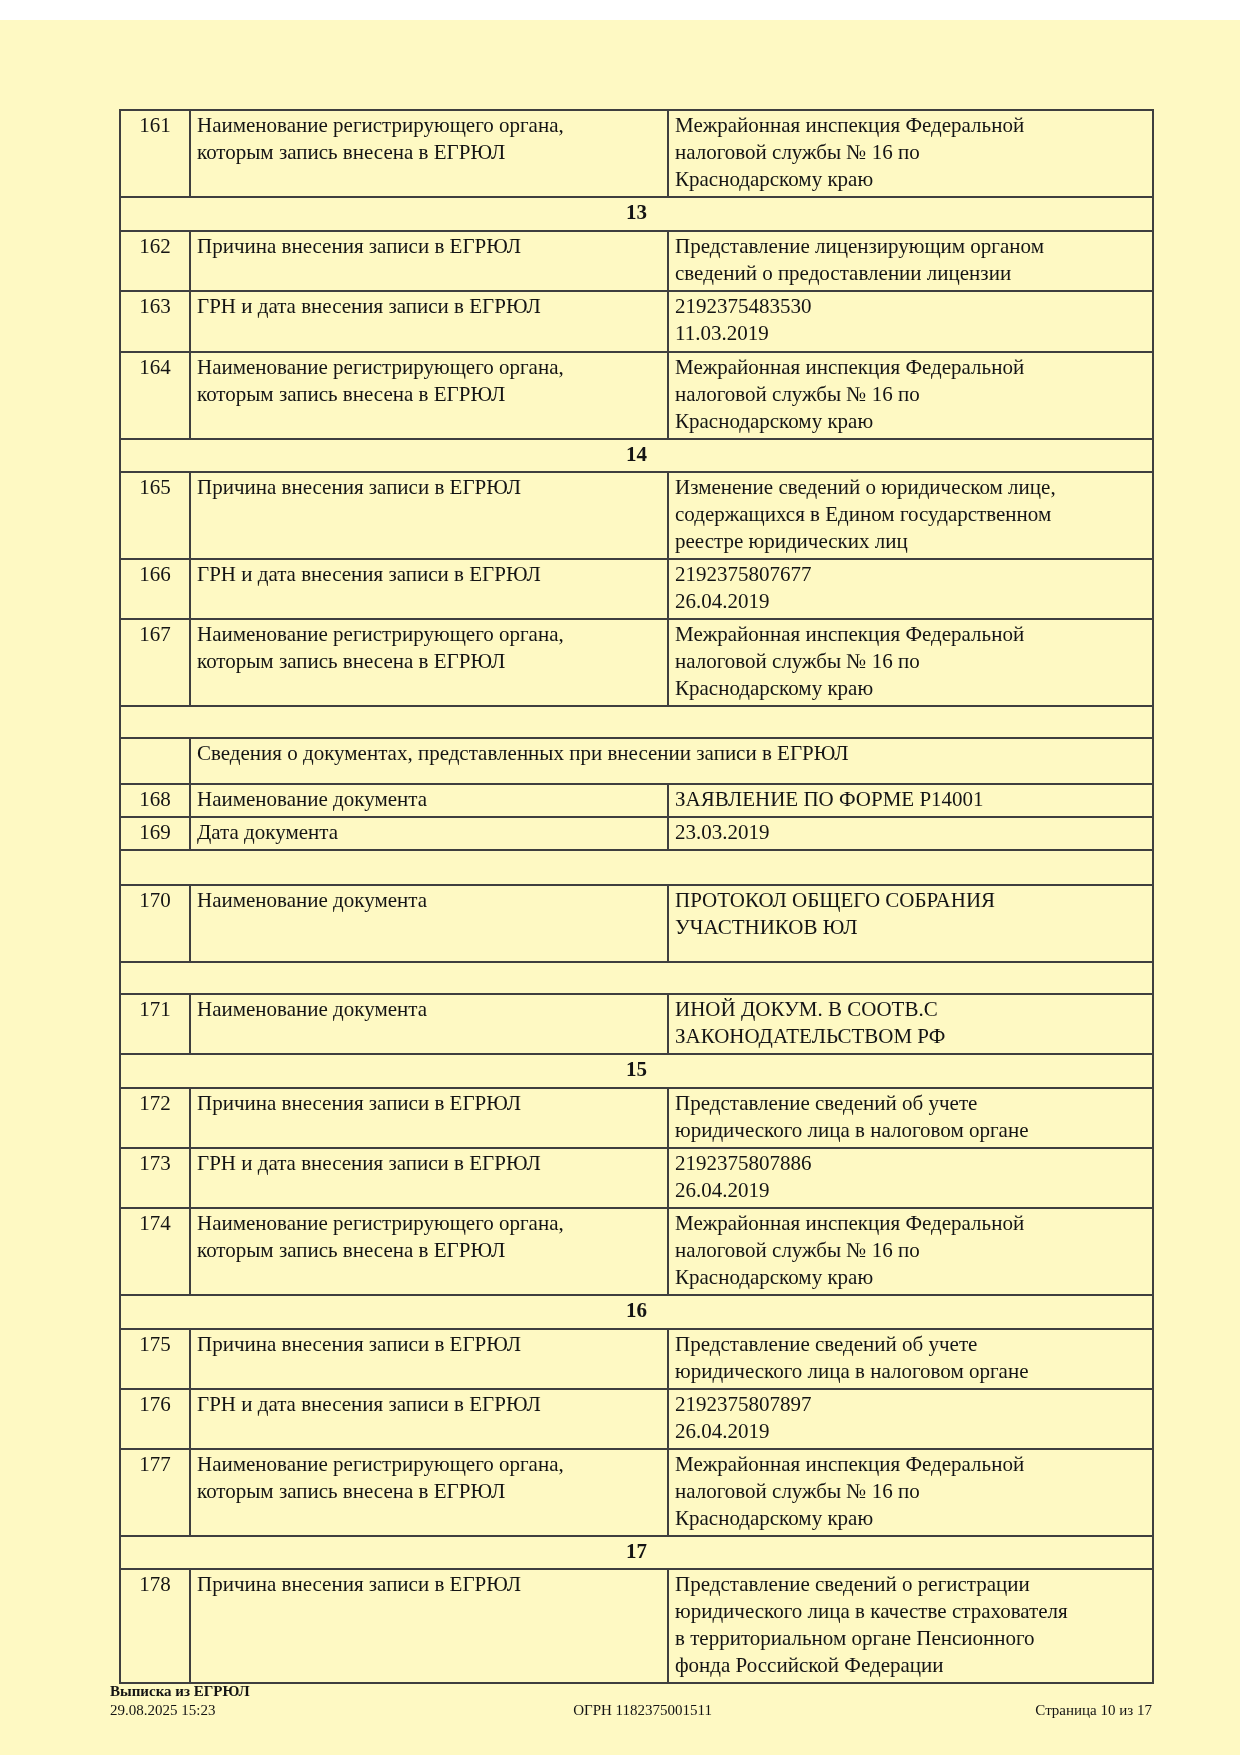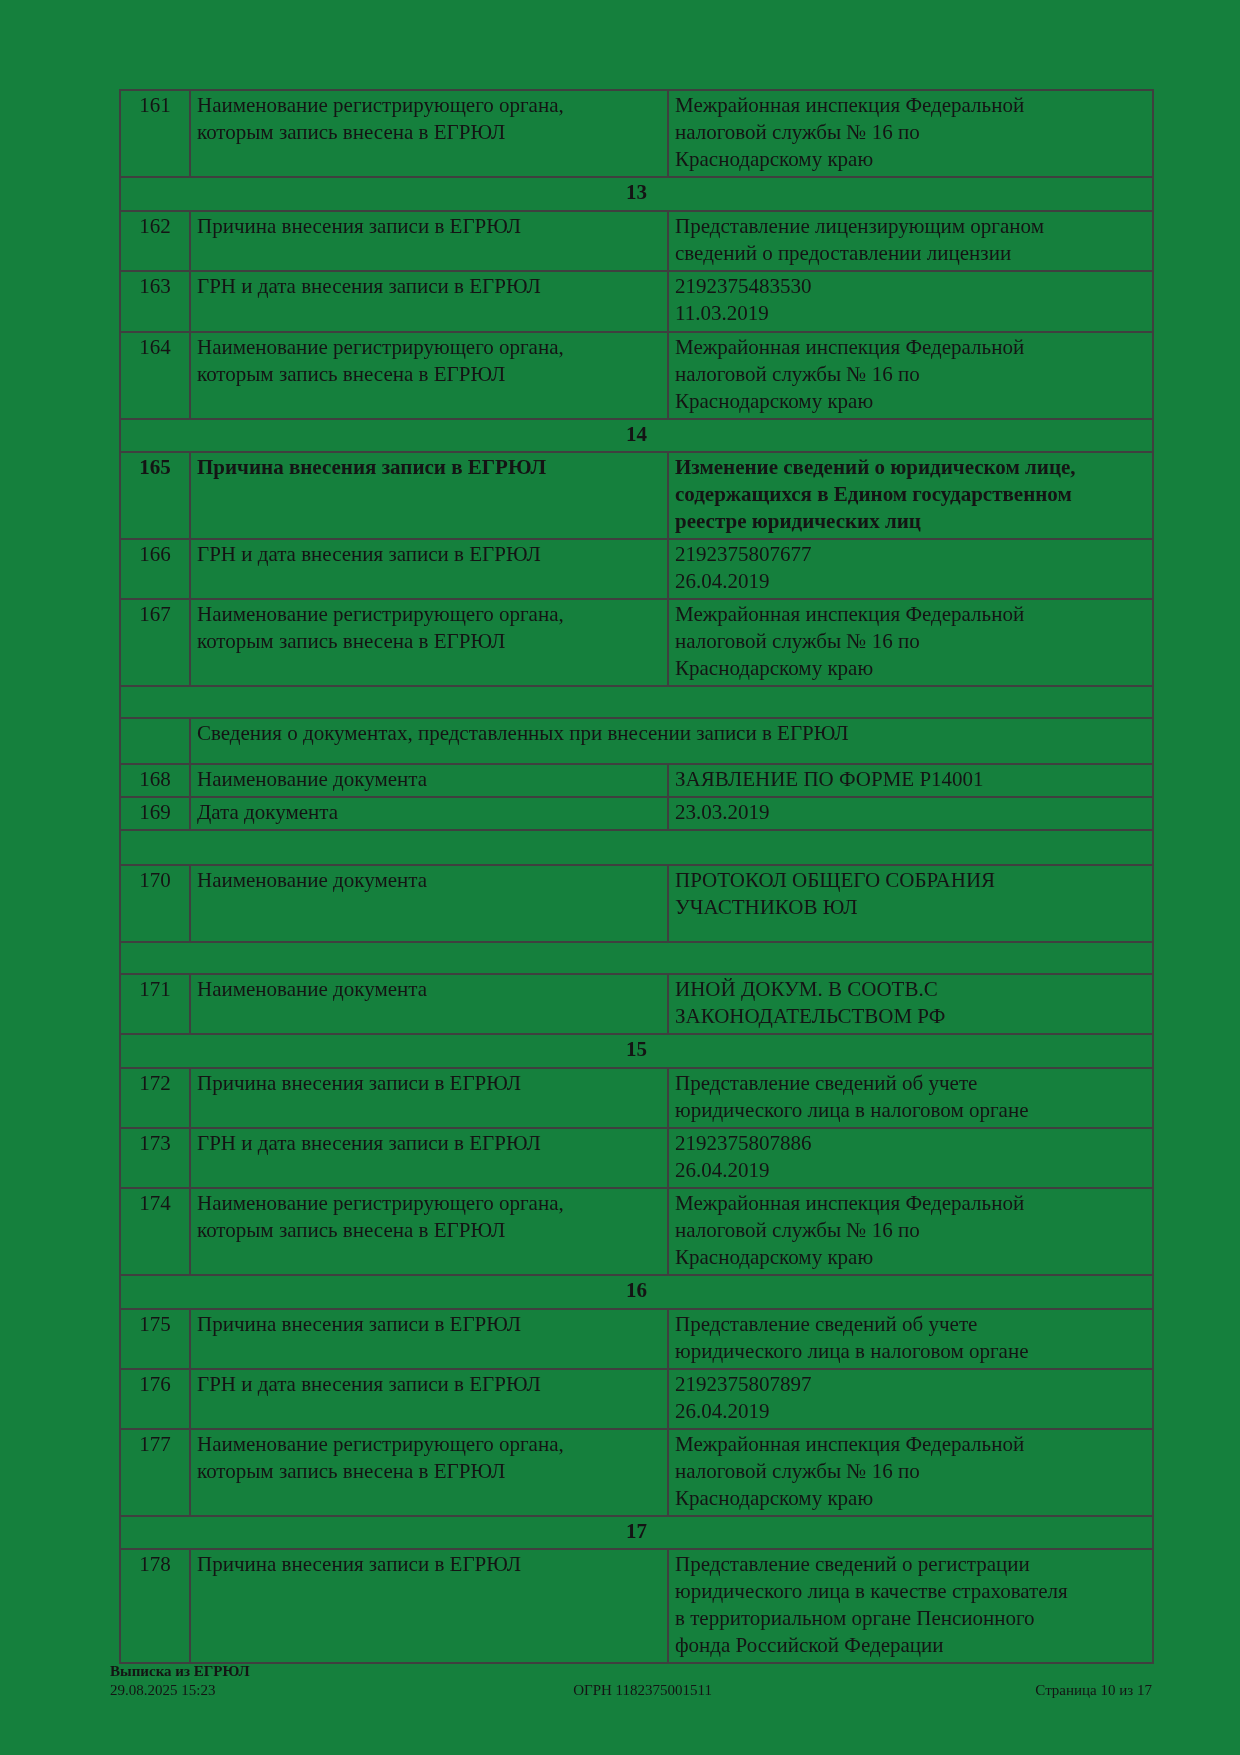--- a/index.html
+++ b/index.html
@@ -4,21 +4,21 @@
 <style>
   html,body{margin:0;padding:0;}
   body{
     width:1240px;height:1755px;
     background:#ffffff;
     font-family:"Liberation Serif","DejaVu Serif",serif;
     color:#141414;
     position:relative;
     overflow:hidden;
   }
-  .page{position:absolute;inset:0;background:#15803d;}
+  .page{position:absolute;inset:0;background:#fef9c3;margin-top:20px;}
   table.records{
     position:absolute;left:119px;top:89px;
     width:1033px;
     border-collapse:collapse;
     table-layout:fixed;
   }
   table.records td{
     border:2px solid #3f3f3f;
     vertical-align:top;
     font-size:21px;
@@ -86,21 +86,21 @@
           <td class="row-number-cell">164</td>
           <td class="field-label-cell">Наименование регистрирующего органа,
 которым запись внесена в ЕГРЮЛ</td>
           <td class="field-value-cell">Межрайонная инспекция Федеральной
 налоговой службы № 16 по
 Краснодарскому краю</td>
         </tr>
         <tr style="height: 33px;">
           <td class="section-number" colspan="3">14</td>
         </tr>
-        <tr style="height: 86px; font-weight: bold;">
+        <tr style="height: 86px;">
           <td class="row-number-cell">165</td>
           <td class="field-label-cell">Причина внесения записи в ЕГРЮЛ</td>
           <td class="field-value-cell">Изменение сведений о юридическом лице,
 содержащихся в Едином государственном
 реестре юридических лиц</td>
         </tr>
         <tr style="height: 58px;">
           <td class="row-number-cell">166</td>
           <td class="field-label-cell">ГРН и дата внесения записи в ЕГРЮЛ</td>
           <td class="field-value-cell">2192375807677

